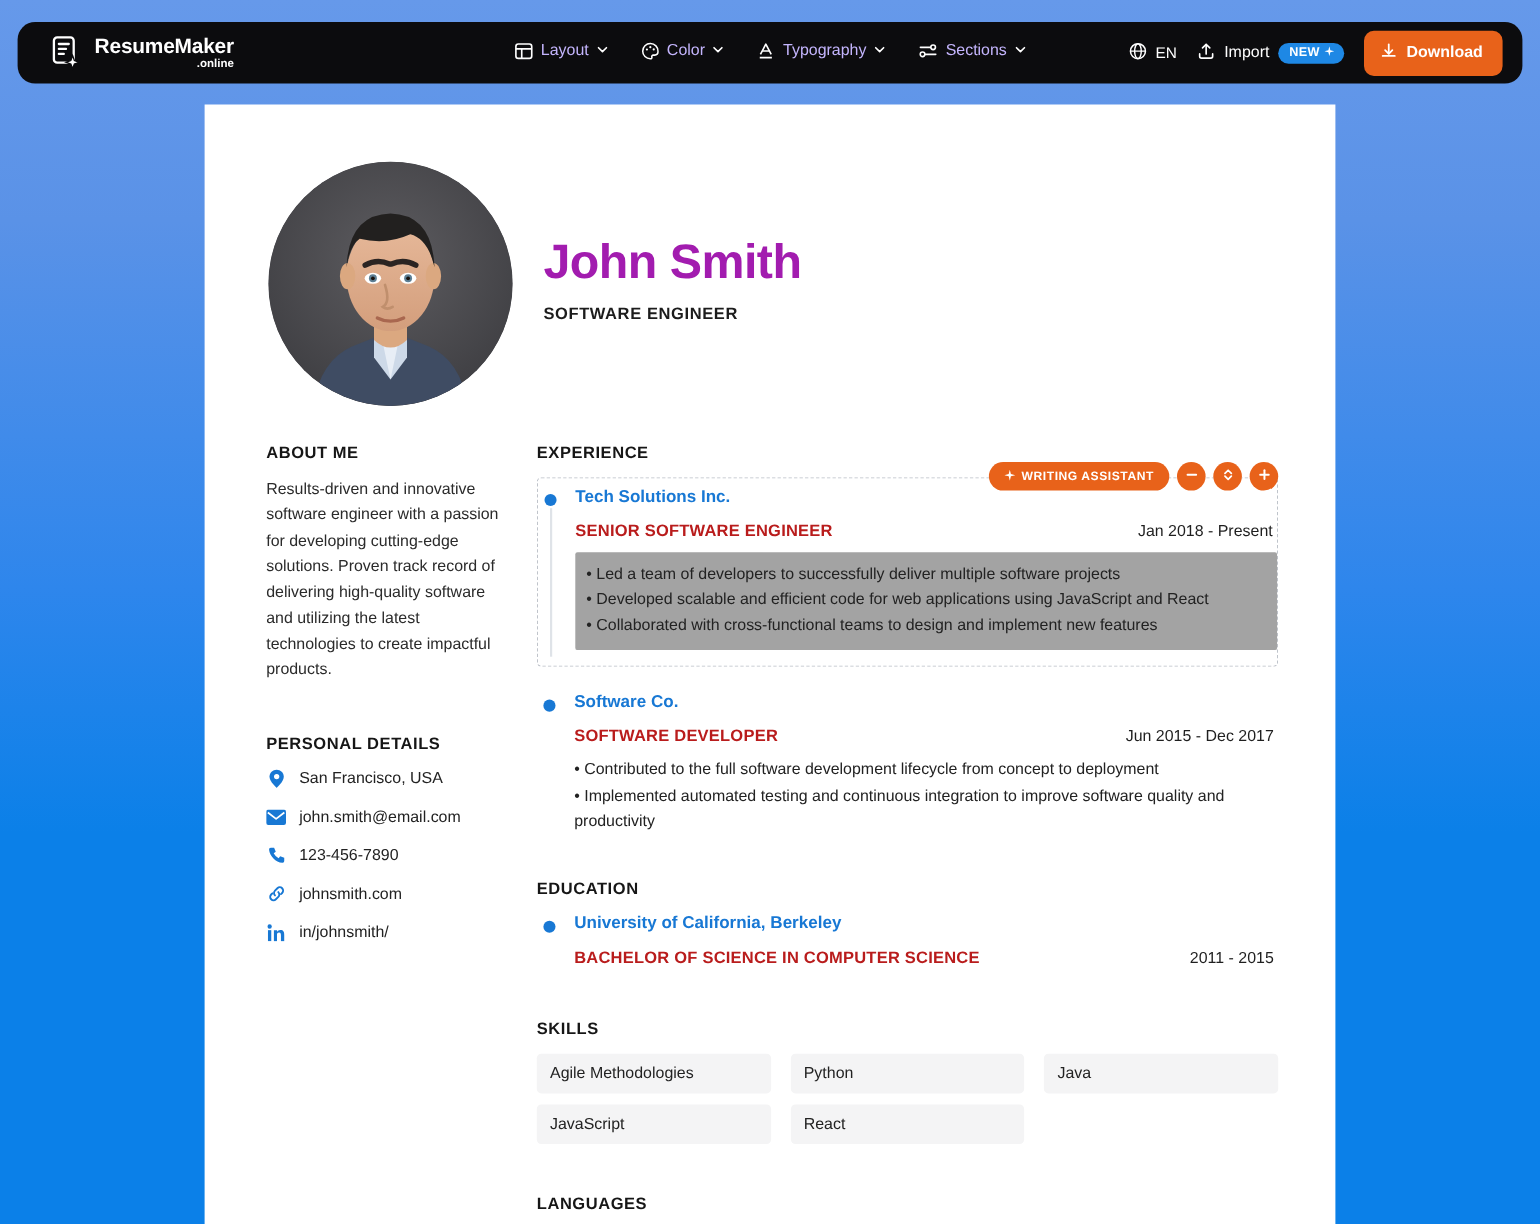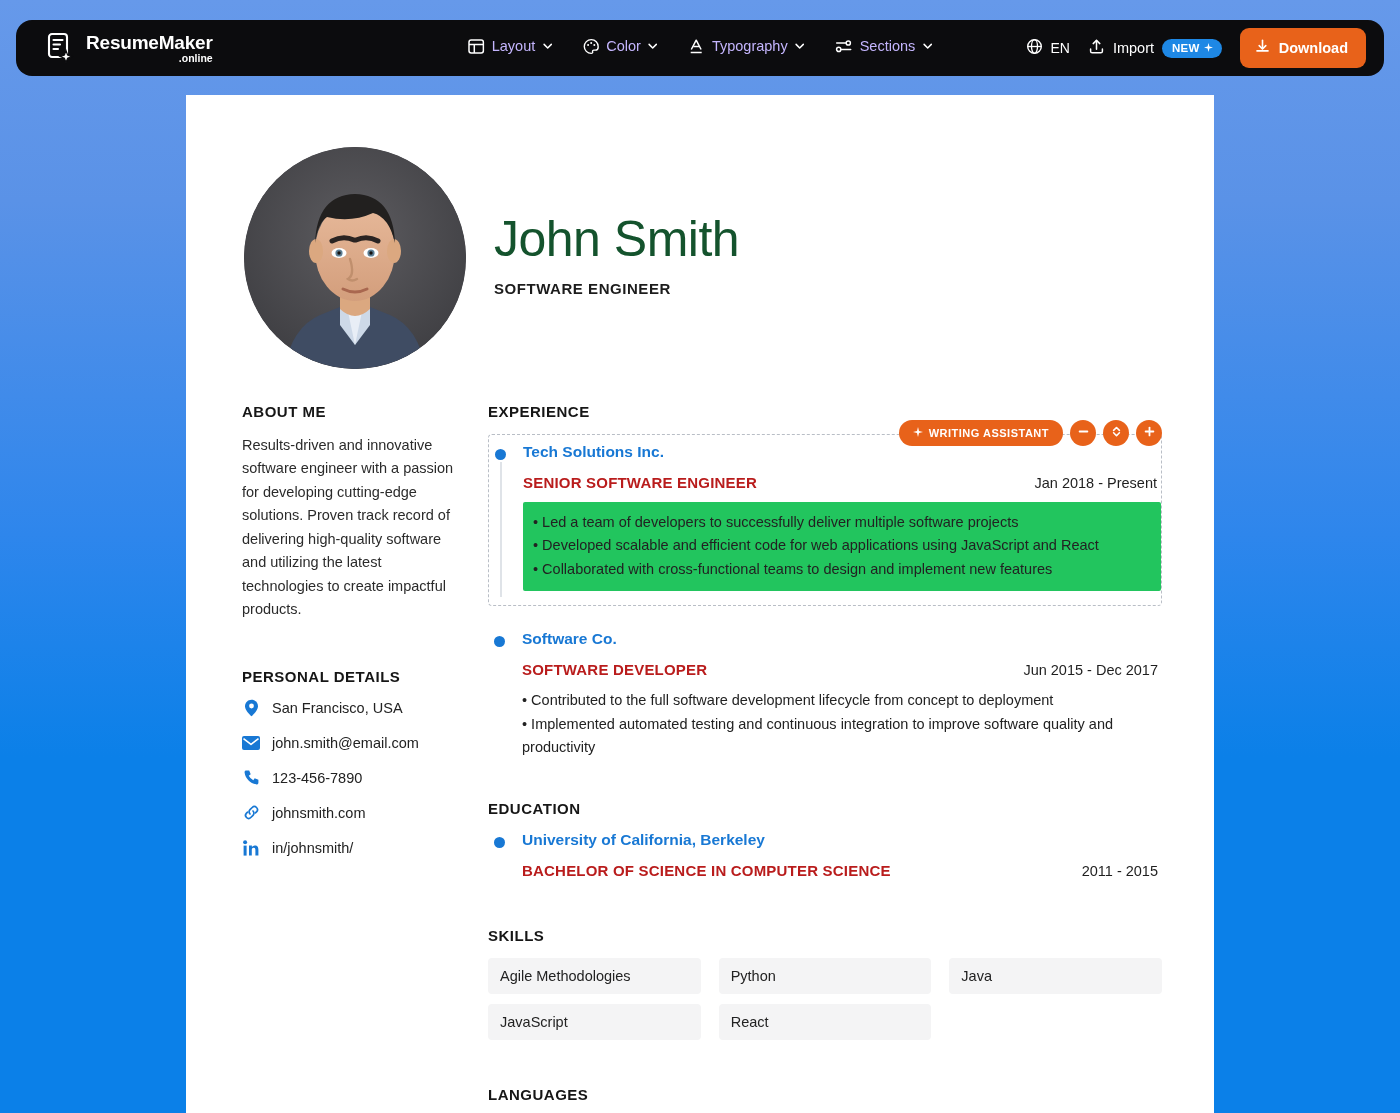--- a/index.html
+++ b/index.html
@@ -73,21 +73,21 @@
   
   .resume-head { display: flex; align-items: center; gap: 0; }
   .avatar {
     width: 222px; height: 222px; border-radius: 50%;
     flex: none; overflow: hidden; position: relative;
     background: #4a4a4f;
     margin-left: 2px;
   }
   .name-block { margin-left: 28px; padding-bottom: 6px; }
   .rname {
-    color: #14532d; font-size: 50px; font-weight: normal;
+    color: #a21caf; font-size: 44px; font-weight: bold;
     letter-spacing: -0.5px; line-height: 1.05;
   }
   .rtitle {
     color: #1c1c1c; font-size: 15px; font-weight: bold;
     letter-spacing: .55px; margin-top: 14px;
   }
 
   
   .cols { display: flex; margin-top: 34px; }
   .left-col { width: 216px; flex: none; }
@@ -137,21 +137,21 @@
     width: 2px; background: #dfe3e8;
   }
   .org { color: #1878d4; font-size: 15.5px; font-weight: bold; }
   .role-row {
     display: flex; justify-content: space-between; align-items: baseline;
     margin-top: 13px; padding-right: 4px;
   }
   .role { font-size: 15px; font-weight: bold; color: #b91c1c; letter-spacing: .2px; }
   .dates { font-size: 14.5px; color: #1f1f1f; }
   .bullets { margin-top: 11px; padding-right: 4px; }
-  .bullets.hl { background: #22c55e; padding: 9px 10px 10px 10px; border-radius: 2px; }
+  .bullets.hl { background: #a3a3a3; padding: 9px 10px 10px 10px; border-radius: 2px; }
   .bullet { font-size: 14.5px; color: #222; line-height: 1.62; }
 
   .sec-gap { margin-top: 40px; }
   .edu-entry { padding-left: 34px; position: relative; margin-top: 8px; }
 
   .chips {
     display: grid; grid-template-columns: repeat(3, 1fr);
     gap: 10px 18px; margin-top: 4px;
   }
   .chip {

